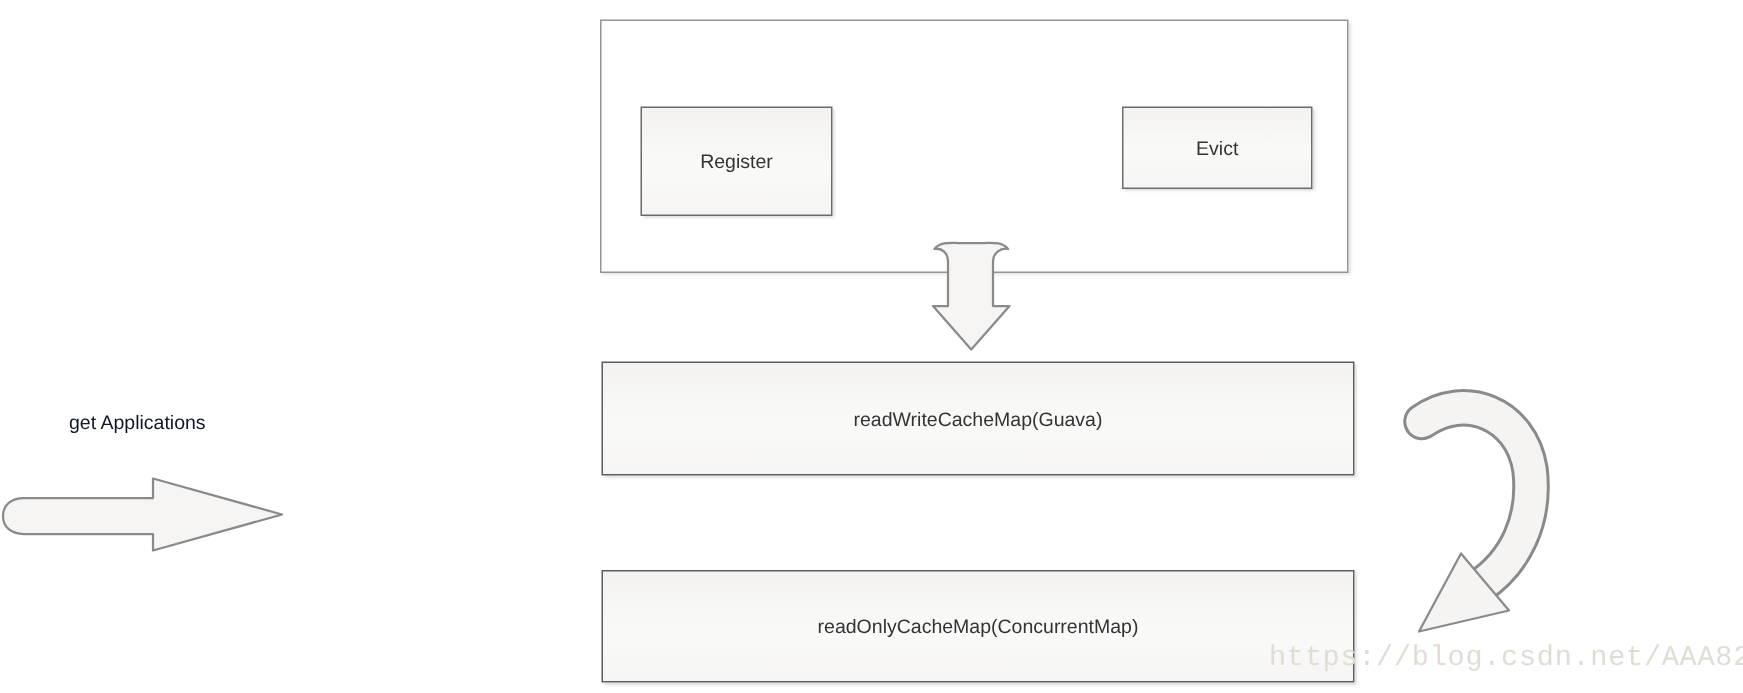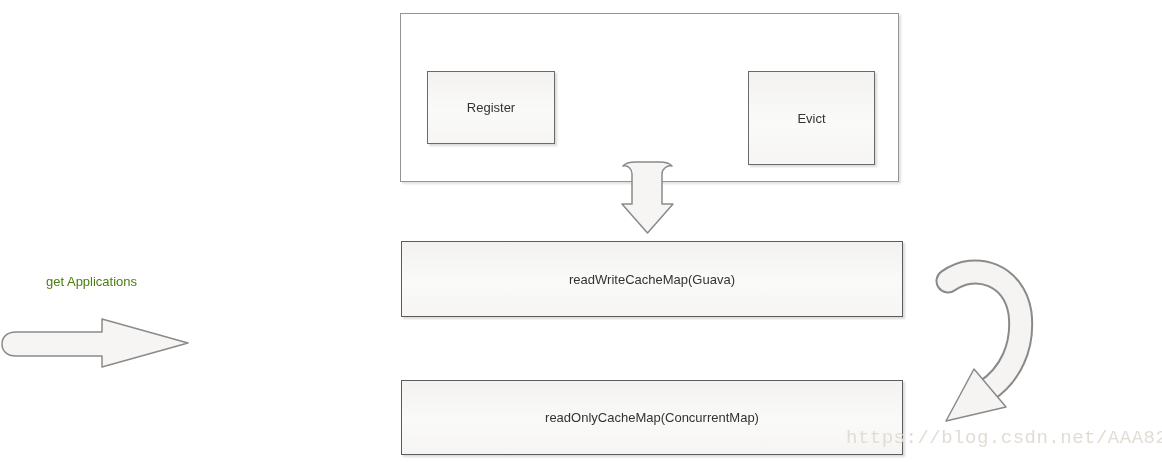--- a/index.html
+++ b/index.html
@@ -22,21 +22,21 @@
   .group-box{
     position:absolute;
     box-sizing:border-box;
     border:1.5px solid #949494;
     background:#ffffff;
     box-shadow:1.5px 1.5px 2px rgba(0,0,0,0.12);
   }
   .cache-node{border-color:#5c5c5c;}
   .free-label{
     position:absolute;
-    font-size:13px;color:#4d7c0f;
+    font-size:13px;color:#0f172a;
     white-space:nowrap;
   }
   .diamond-wrap{position:absolute;}
   .diamond-label{
     position:absolute;left:0;top:0;width:100%;height:100%;
     display:flex;align-items:center;justify-content:center;
     font-size:13px;color:#333333;
   }
   .arrow-svg{position:absolute;overflow:visible;}
   .watermark{
@@ -53,21 +53,21 @@
 
 <div class="stage">
 
   <div class="group-box" style="left:400px;top:13px;width:499px;height:169px;"></div>
 
   <div class="node" style="left:427px;top:71px;width:128px;height:73px;">
     <span>Register</span>
   </div>
 
 
-  <div class="node" style="left:748px;top:71px;width:127px;height:94px;">
+  <div class="node" style="left:748px;top:71px;width:127px;height:55px;">
     <span>Evict</span>
   </div>
 
   <svg class="arrow-svg" style="left:612px;top:160px;z-index:3;" width="72" height="76" viewBox="0 0 72 76">
     <path d="M 20,44 L 20,14 C 20,9 16,5 11,6 C 15,1 22,2 27,2 L 44,2 C 49,2 56,1 60,6 C 55,5 50,9 50,14 L 50,44 L 61,44 L 35.5,73 L 10,44 Z" fill="#f6f5f3" stroke="#8a8a8a" stroke-width="1.5" stroke-linejoin="round"></path>
   </svg>
 
   <div class="node cache-node" style="left:401px;top:241px;width:502px;height:76px;">
     <span>readWriteCacheMap(Guava)</span>
   </div>

